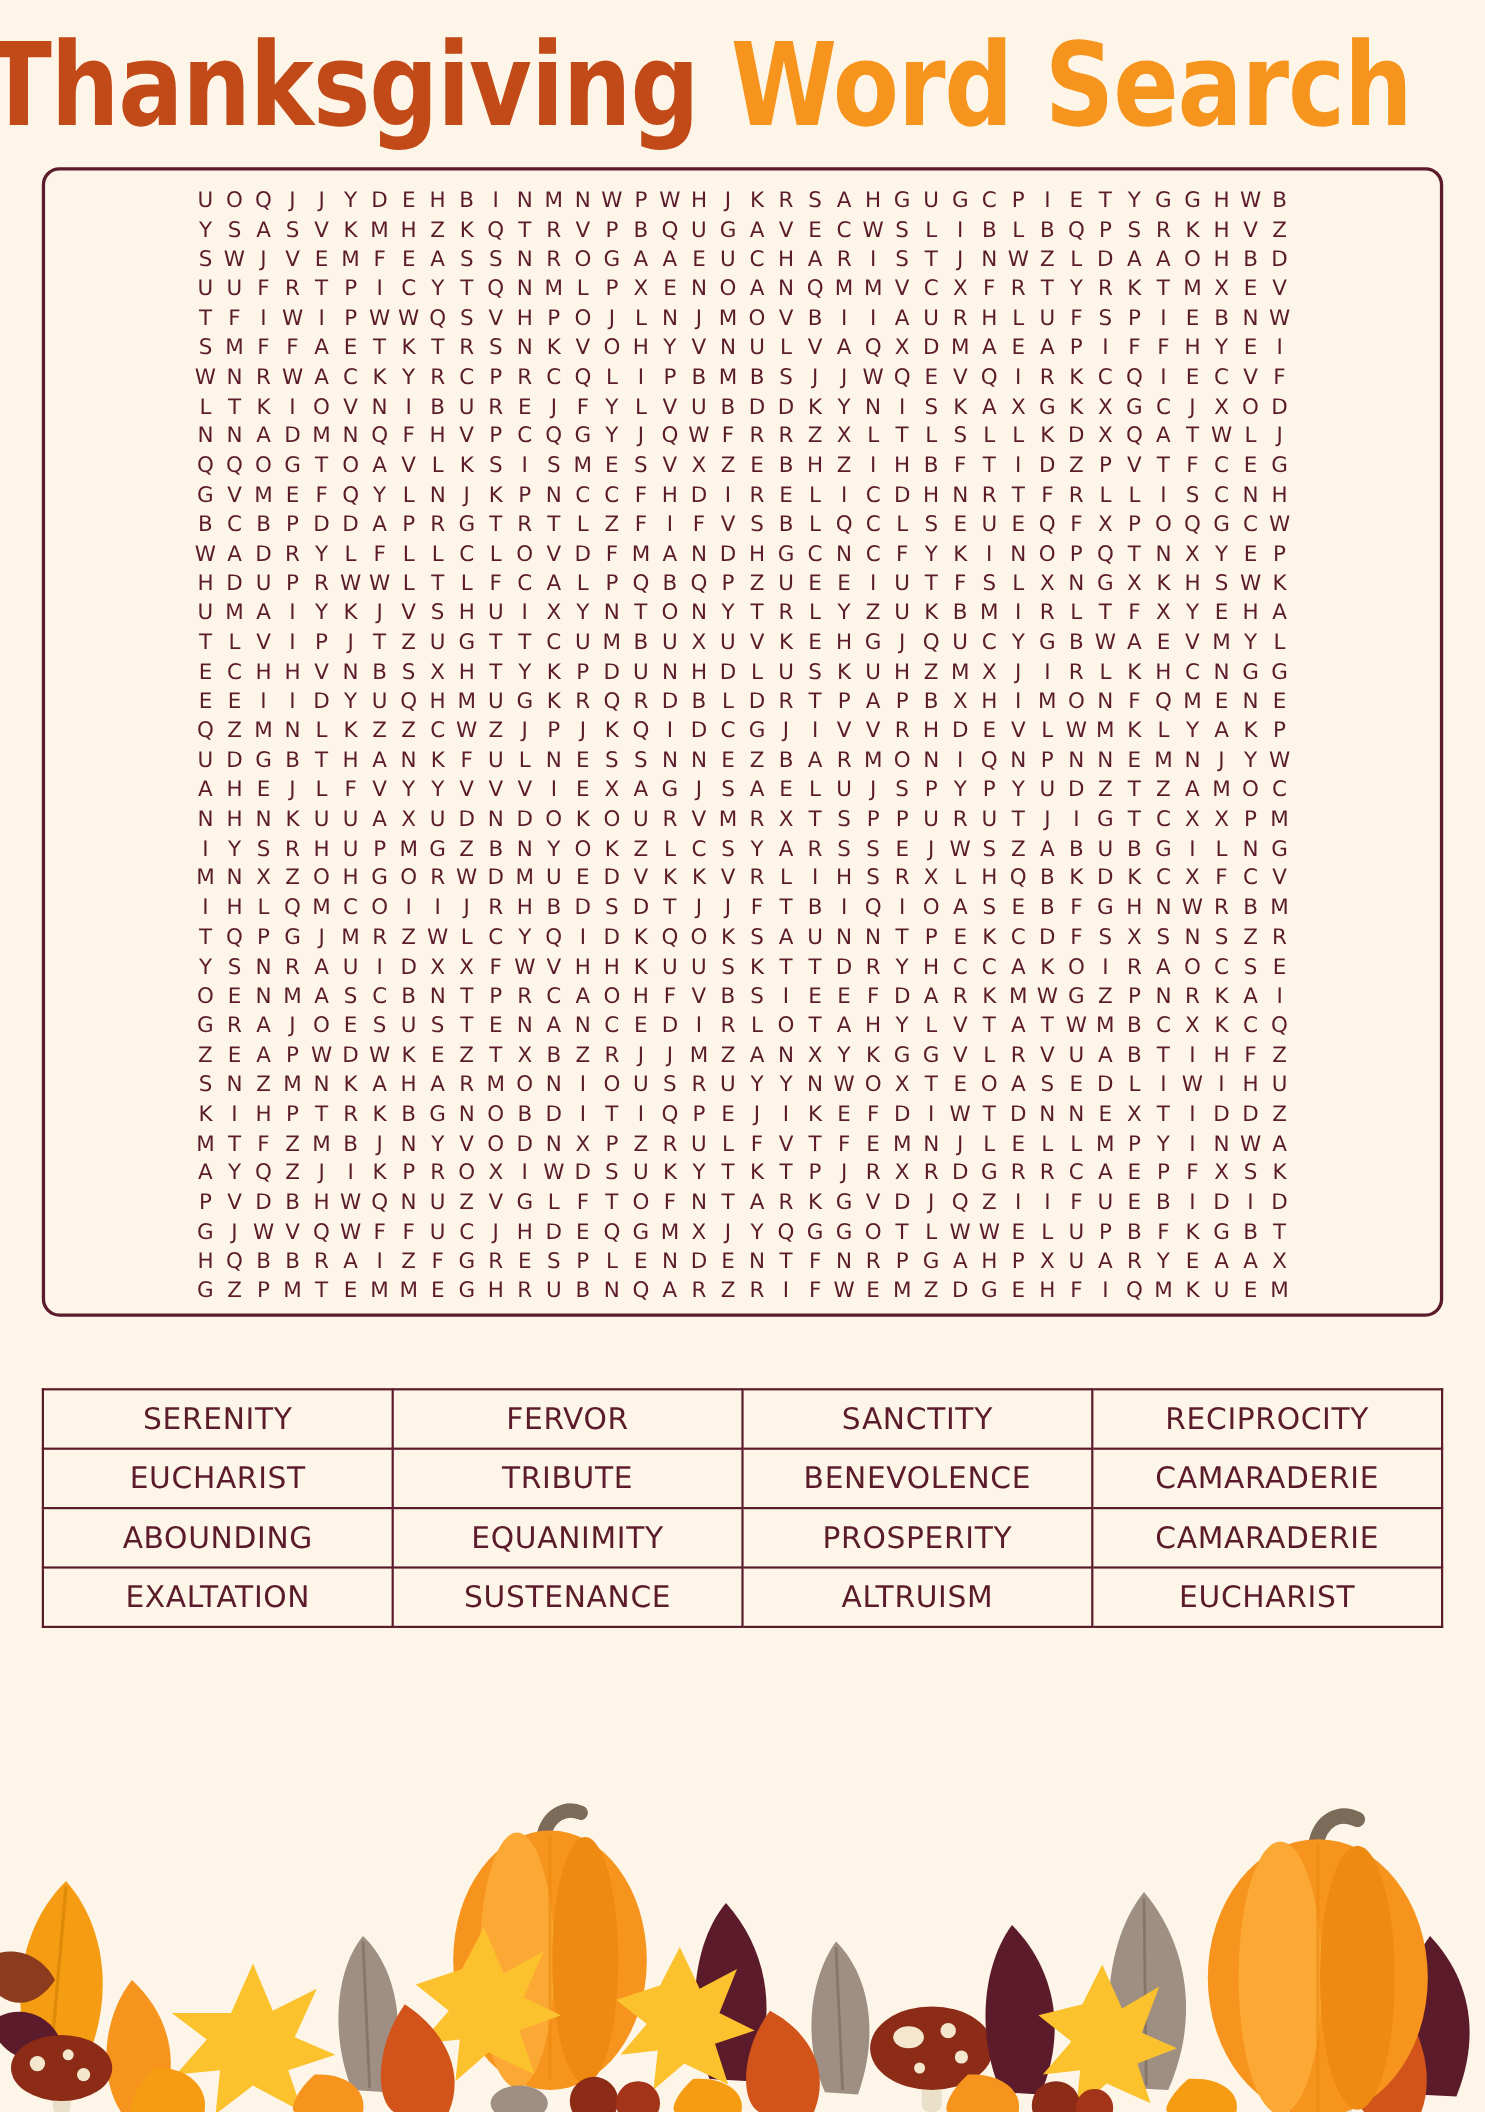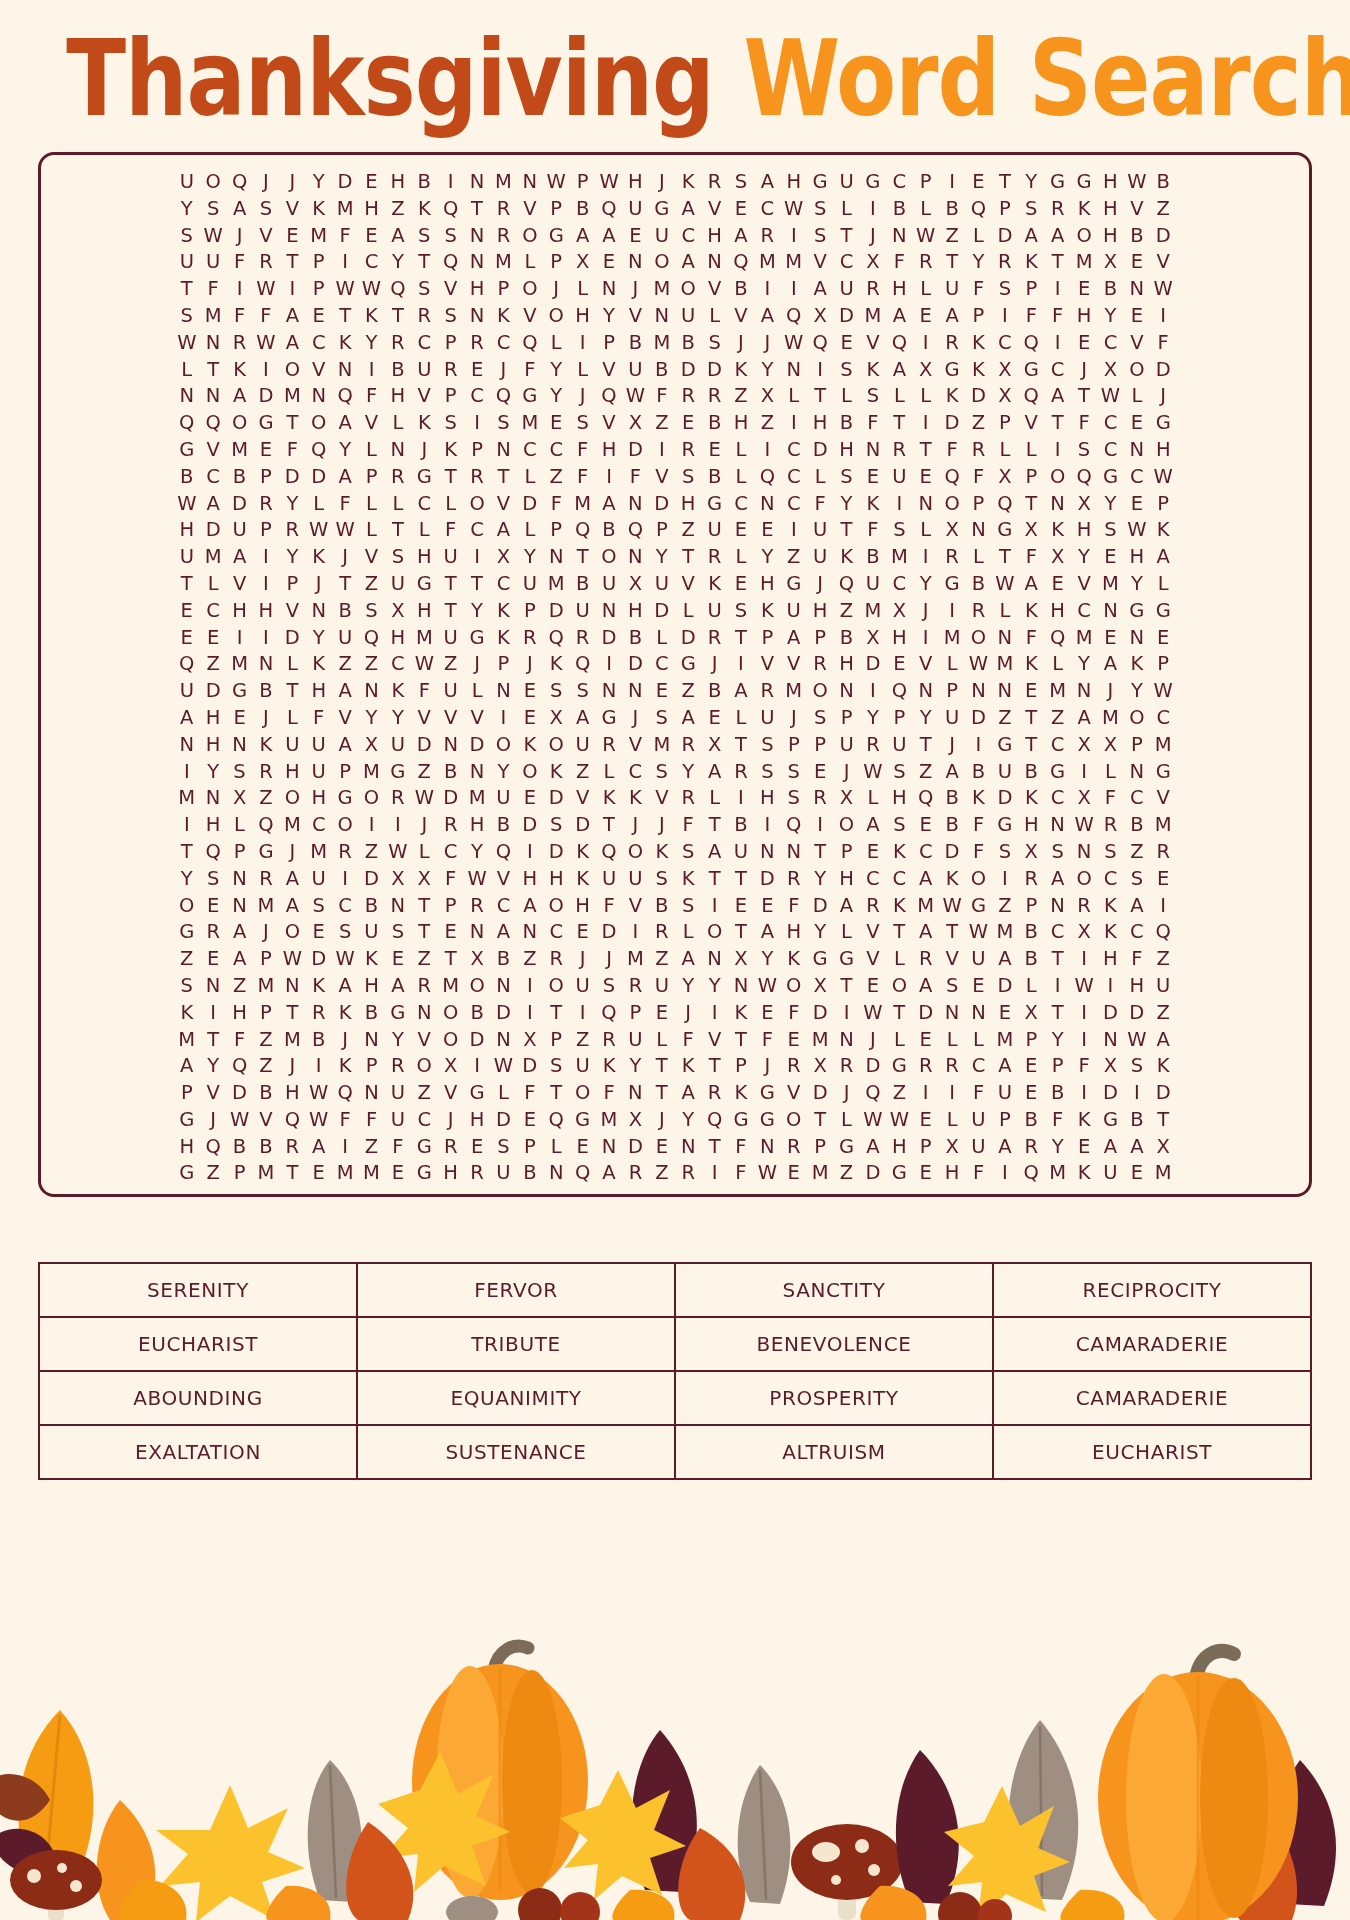--- a/index.html
+++ b/index.html
@@ -14,21 +14,21 @@
     overflow: hidden;
     position: relative;
   }
 
   
   #title-bar {
     position: absolute;
     top: 26px;
     left: 0;
     width: 1350px;
-    text-align: right;
+    text-align: left;
     white-space: nowrap;
   }
   .title-word {
     font-family: "DejaVu Sans", sans-serif;
     font-weight: bold;
     font-size: 86px;
     letter-spacing: -1px;
     line-height: 1;
     display: inline;
     transform: scaleY(1.18);
@@ -80,21 +80,21 @@
     width: 1274px;
     border-collapse: collapse;
     table-layout: fixed;
   }
   #word-table td {
     border: 2.5px solid #5B1B2B;
     height: 44px;
     text-align: center;
     vertical-align: middle;
     font-family: "DejaVu Sans", sans-serif;
-    font-size: 20px;
+    font-size: 27px;
     color: #5B1B2B;
     letter-spacing: 0.6px;
     padding: 4px 2px;
   }
 
   
   #footer-art {
     position: absolute;
     left: 0;
     bottom: 0;

